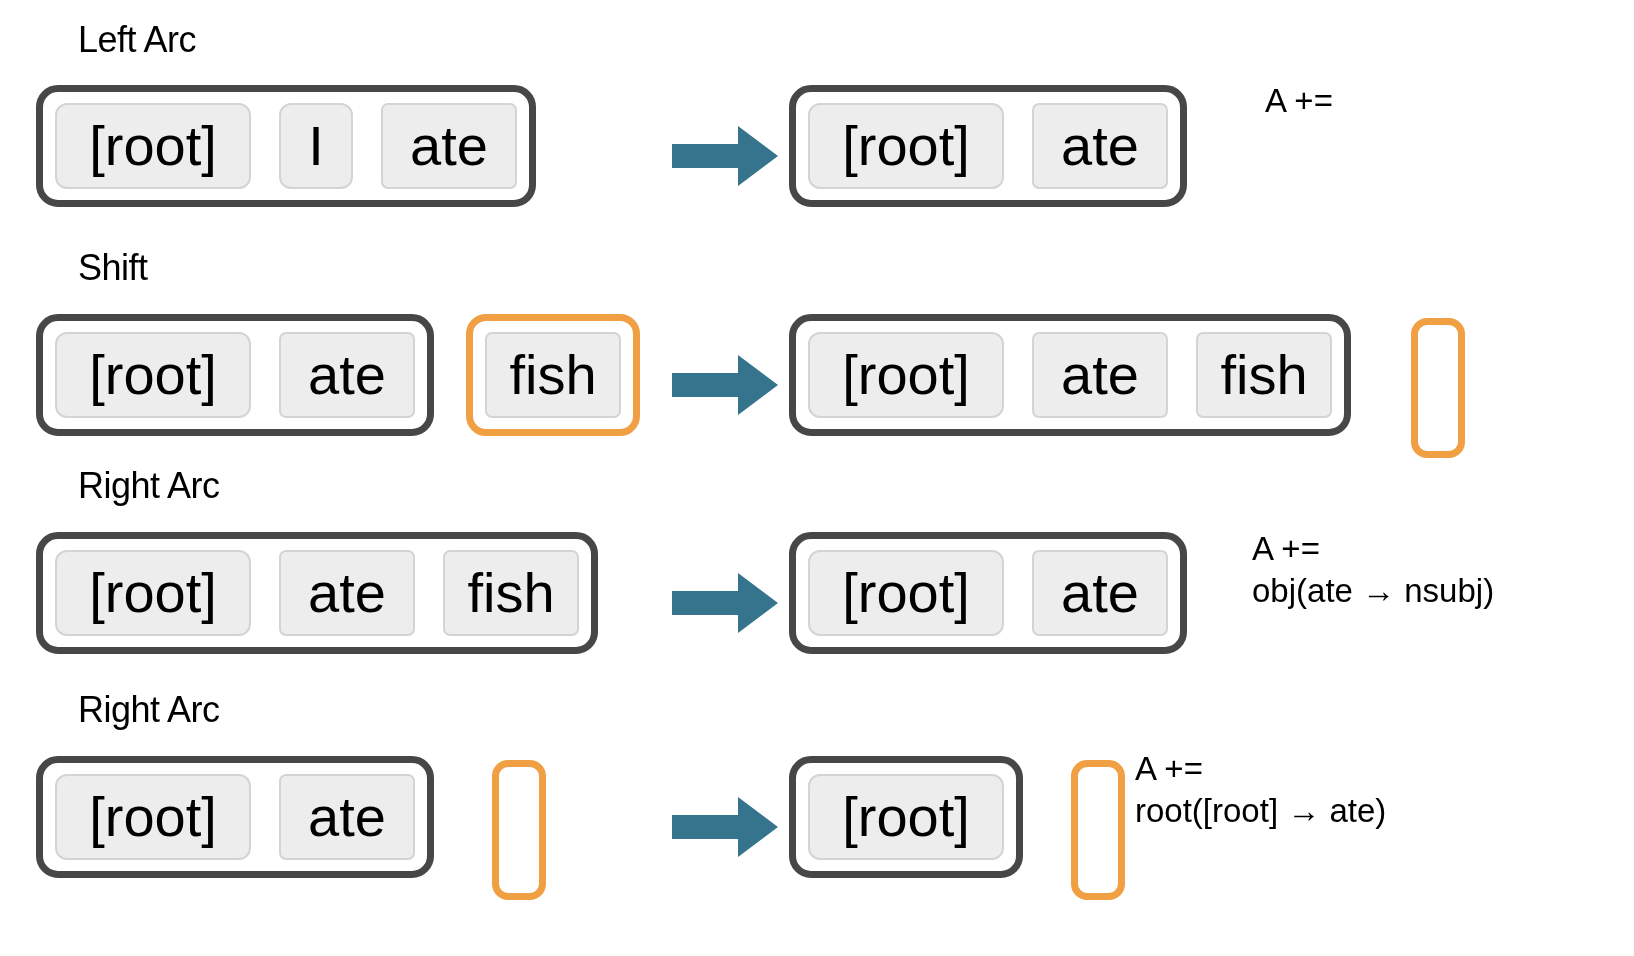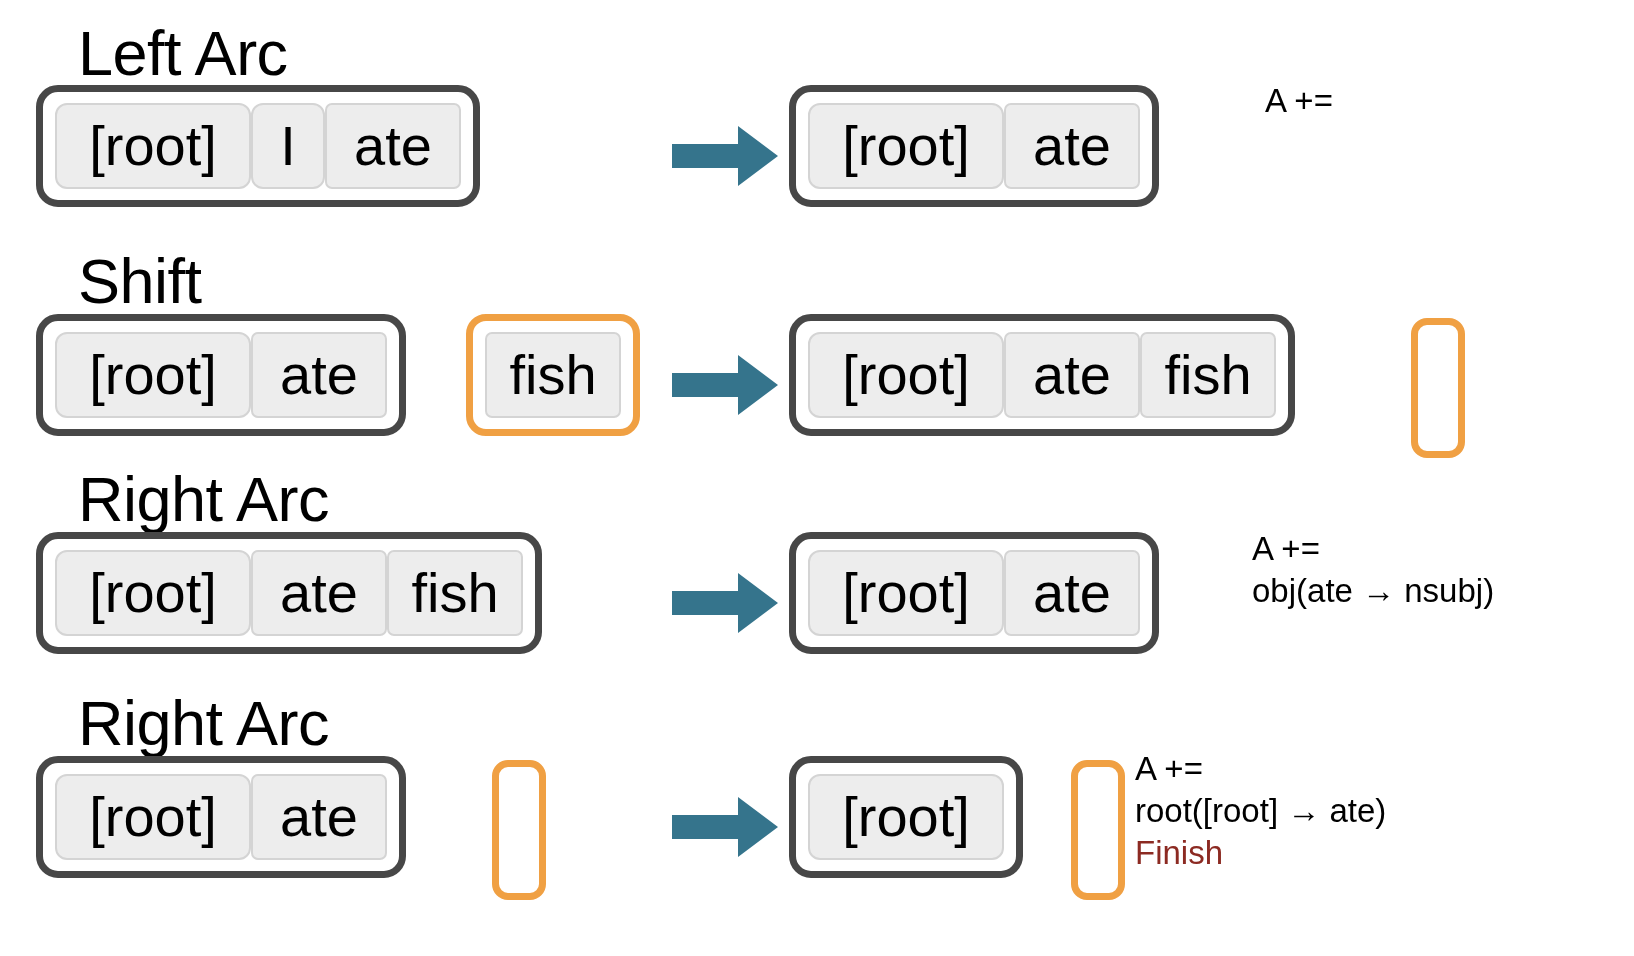--- a/index.html
+++ b/index.html
@@ -23,41 +23,41 @@
 
   
   .row {
     position: absolute;
     left: 0;
     width: 1634px;
   }
 
   .row-label {
     position: absolute;
-    font-size: 63px;
+    font-size: 36px;
     line-height: 1;
     color: #000000;
     white-space: nowrap;
     letter-spacing: -0.5px;
   }
 
   
   .state {
     position: absolute;
     display: flex;
     align-items: center;
     box-sizing: border-box;
   }
 
   .stack-box {
     border: 7px solid #474747;
     border-radius: 22px;
     background: #ffffff;
     padding: 11px 12px;
-    gap: 0;
+    gap: 28px;
   }
 
   .buffer-box {
     border: 7px solid #F0A043;
     border-radius: 20px;
     background: #ffffff;
     padding: 11px 12px;
     gap: 16px;
   }
 
@@ -214,17 +214,16 @@
 
     <div class="state stack-box" style="left:789px; top:756px;">
       <div class="tile root">[root]</div>
     </div>
 
     <div class="buffer-empty" style="position:absolute; left:1071px; top:760px; width:40px; height:126px;"></div>
 
     <div class="annot" style="left:1135px; top:748px;">
       <span>A +=</span>
       <span>root([root] → ate)</span>
-      <span class="finish">Finish</span>
     </div>
   </div>
 
 </div>
 
 </body></html>

